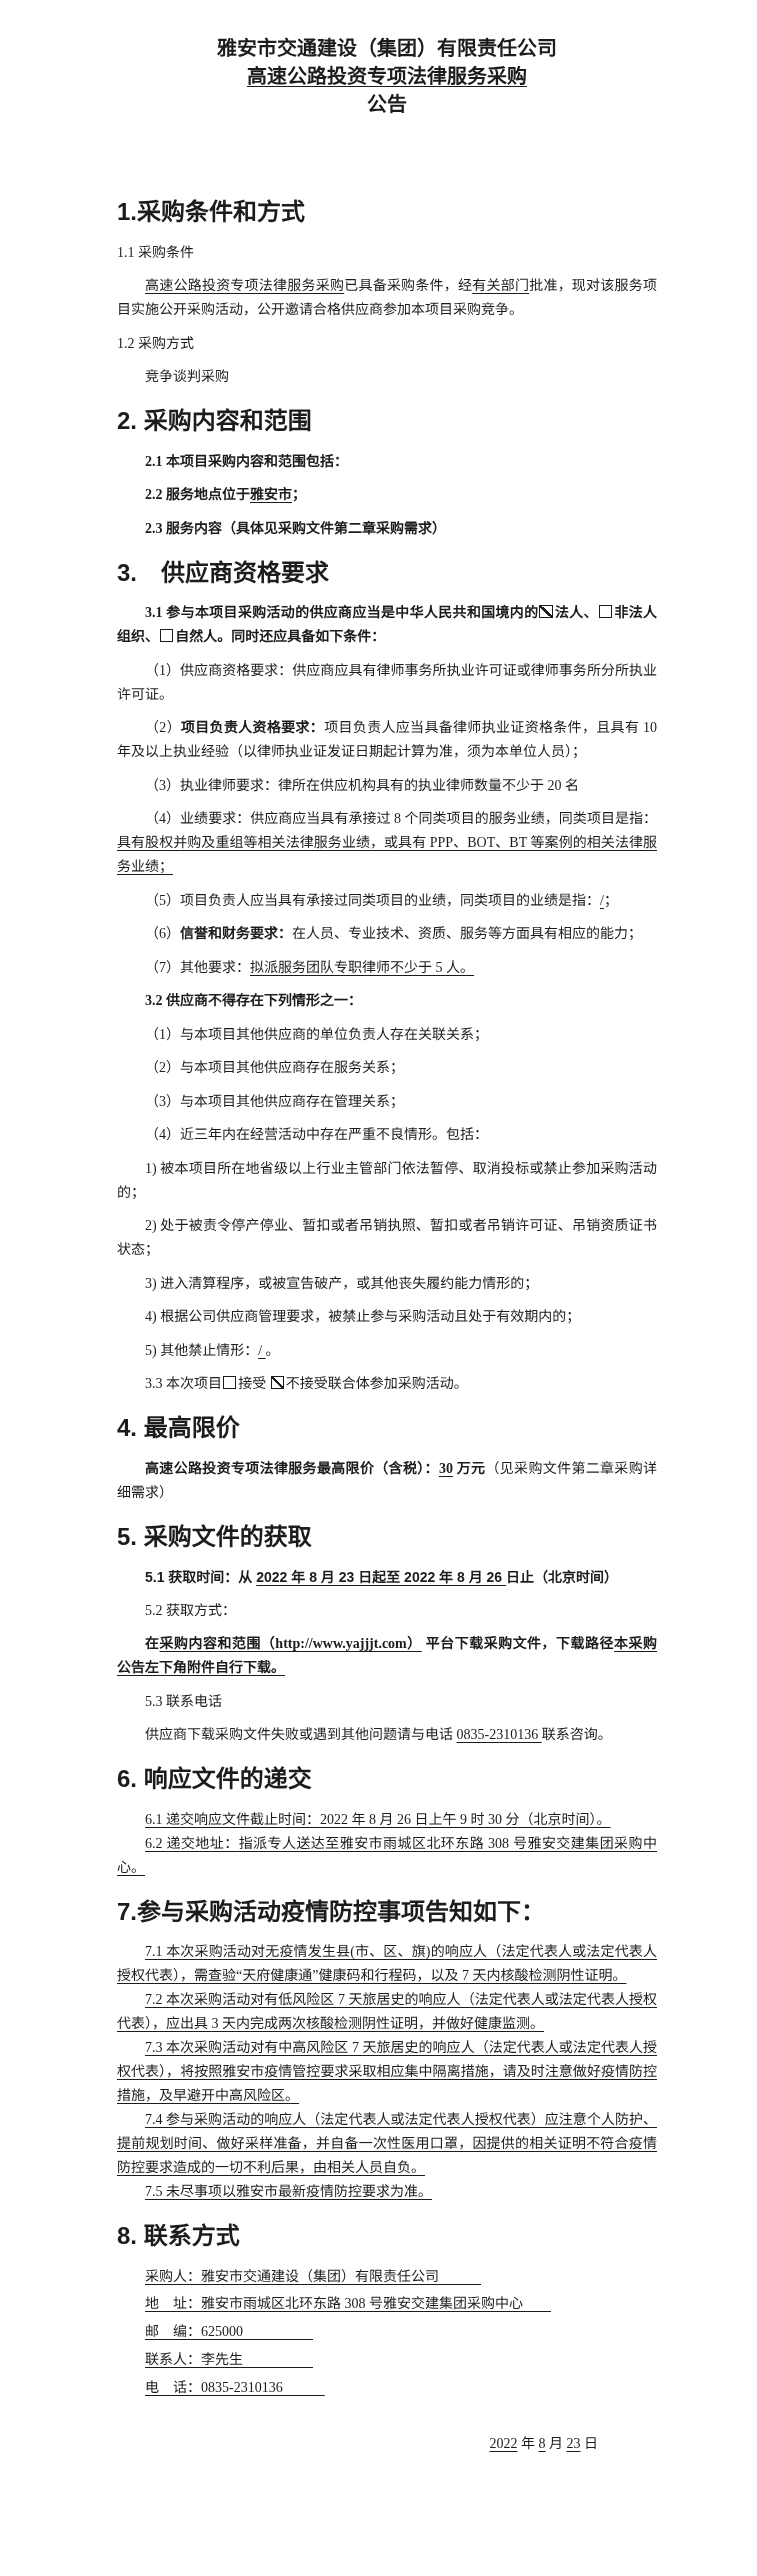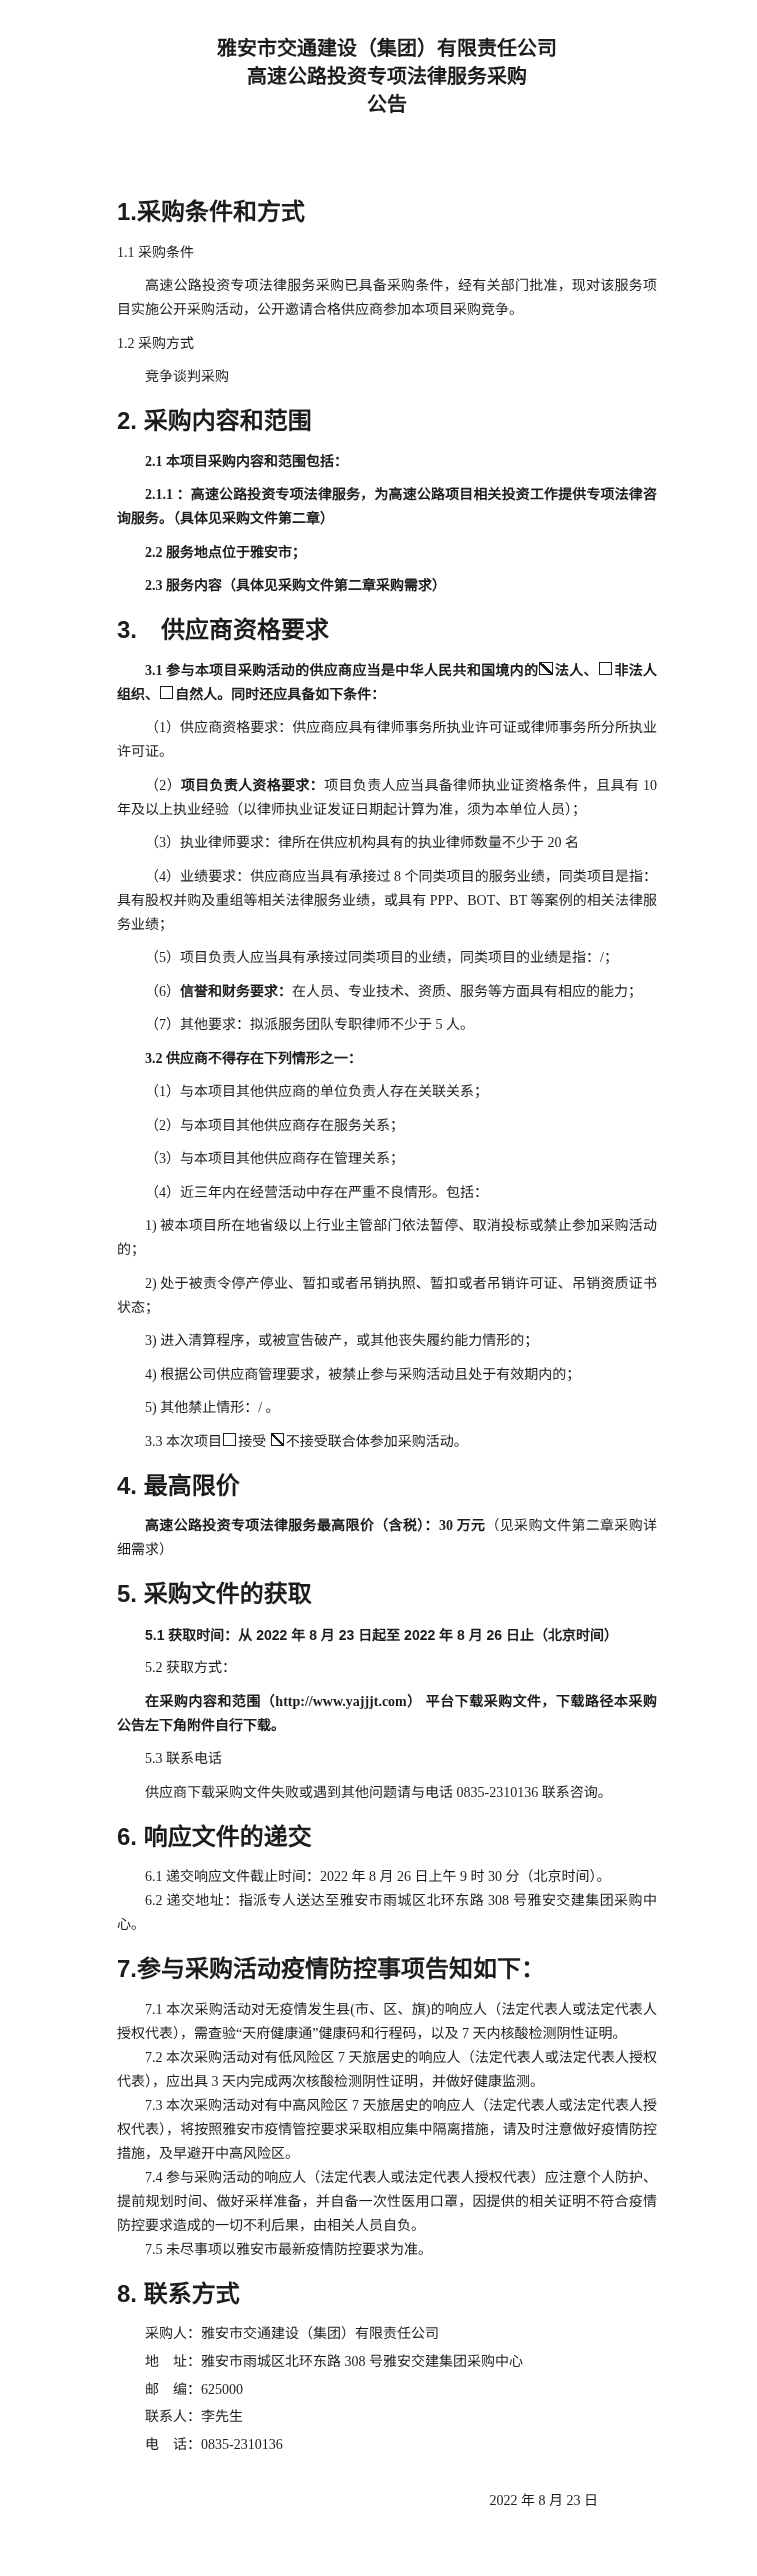--- a/index.html
+++ b/index.html
@@ -49,20 +49,21 @@
   .para.sans { font-family: "Liberation Sans", "DejaVu Sans", sans-serif; }
   .para.tight { margin: 0 0; }
   .para.contact { margin: 3.8px 0; }
   .para.date-line {
     text-align: right;
     padding-right: 59px;
     margin-top: 32px;
   }
   span.b { font-weight: 700; }
   span.u {
+    text-decoration: underline;
     text-underline-offset: 2.8px;
     text-decoration-thickness: 0.9px;
   }
   
   .cb {
     display: inline-block;
     width: 11.4px;
     height: 11.4px;
     border: 1.4px solid currentColor;
     vertical-align: -0.9px;
@@ -82,21 +83,20 @@
       <div class="block title"><span>雅安市交通建设（集团）有限责任公司</span></div>
       <div class="block title"><span class="u">高速公路投资专项法律服务采购</span></div>
       <div class="block title gap-after"><span>公告</span></div>
       <div class="block heading"><span>1.采购条件和方式</span></div>
       <div class="block para"><span>1.1 采购条件</span></div>
       <div class="block para indent"><span class="u">高速公路投资专项法律服务采购</span><span>已具备采购条件，经</span><span class="u">有关部门</span><span>批准，现对该服务项目实施公开采购活动，公开邀请合格供应商参加本项目采购竞争。</span></div>
       <div class="block para"><span>1.2 采购方式</span></div>
       <div class="block para indent"><span>竞争谈判采购</span></div>
       <div class="block heading"><span>2. 采购内容和范围</span></div>
       <div class="block para indent bold"><span>2.1 本项目采购内容和范围包括：</span></div>
-      <div class="block para indent bold"><span class="u">2.1.1 ：高速公路投资专项法律服务，为高速公路项目相关投资工作提供专项法律咨询服务。（具体见采购文件第二章）</span></div>
       <div class="block para indent bold"><span>2.2 服务地点位于</span><span class="u">雅安市</span><span>；</span></div>
       <div class="block para indent bold"><span>2.3 服务内容（具体见采购文件第二章采购需求）</span></div>
       <div class="block heading"><span>3.　供应商资格要求</span></div>
       <div class="block para indent bold"><span>3.1 参与本项目采购活动的供应商应当是中华人民共和国境内的</span><span class="cb checked"></span><span>法人、</span><span class="cb"></span><span>非法人组织、</span><span class="cb"></span><span>自然人。同时还应具备如下条件：</span></div>
       <div class="block para indent"><span>（1）供应商资格要求：供应商应具有律师事务所执业许可证或律师事务所分所执业许可证。</span></div>
       <div class="block para indent"><span>（2）</span><span class="b">项目负责人资格要求：</span><span>项目负责人应当具备律师执业证资格条件，且具有 10 年及以上执业经验（以律师执业证发证日期起计算为准，须为本单位人员）；</span></div>
       <div class="block para indent"><span>（3）执业律师要求：律所在供应机构具有的执业律师数量不少于 20 名</span></div>
       <div class="block para indent"><span>（4）业绩要求：供应商应当具有承接过 8 个同类项目的服务业绩，同类项目是指：</span><span class="u">具有股权并购及重组等相关法律服务业绩，或具有 PPP、BOT、BT 等案例的相关法律服务业绩；</span></div>
       <div class="block para indent"><span>（5）项目负责人应当具有承接过同类项目的业绩，同类项目的业绩是指：</span><span class="u">/</span><span>；</span></div>
       <div class="block para indent"><span>（6）</span><span class="b">信誉和财务要求：</span><span>在人员、专业技术、资质、服务等方面具有相应的能力；</span></div>

